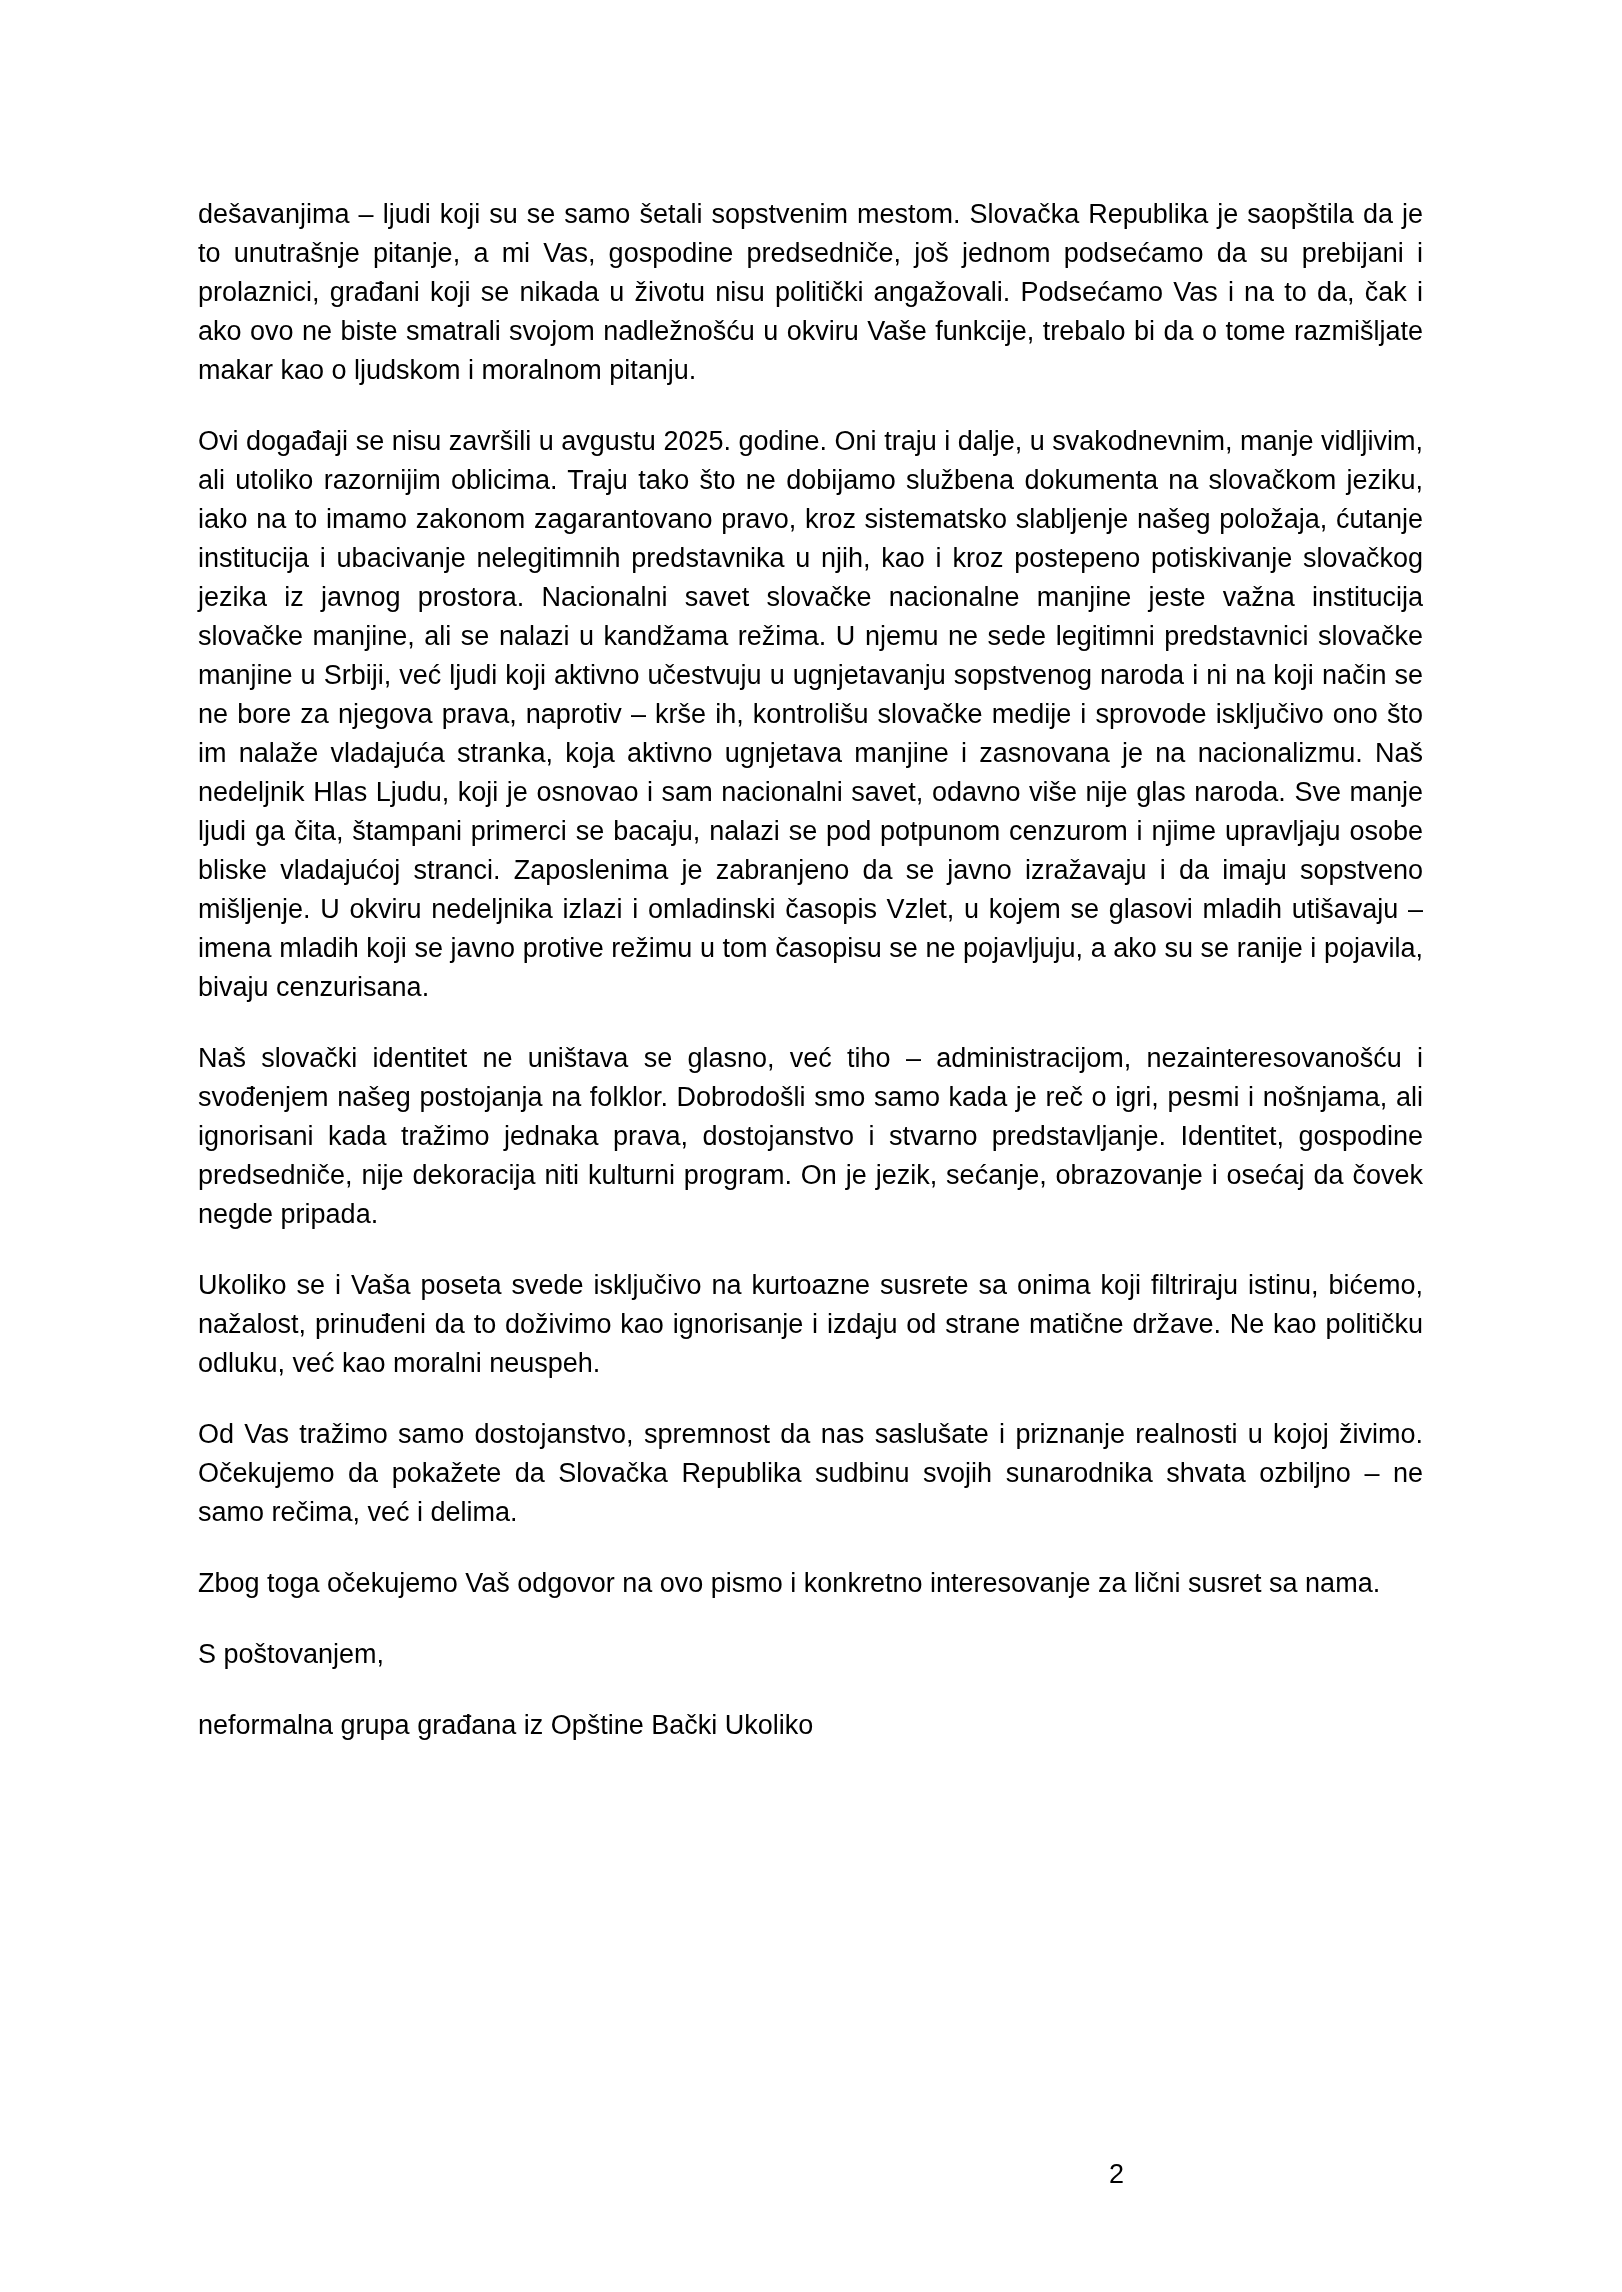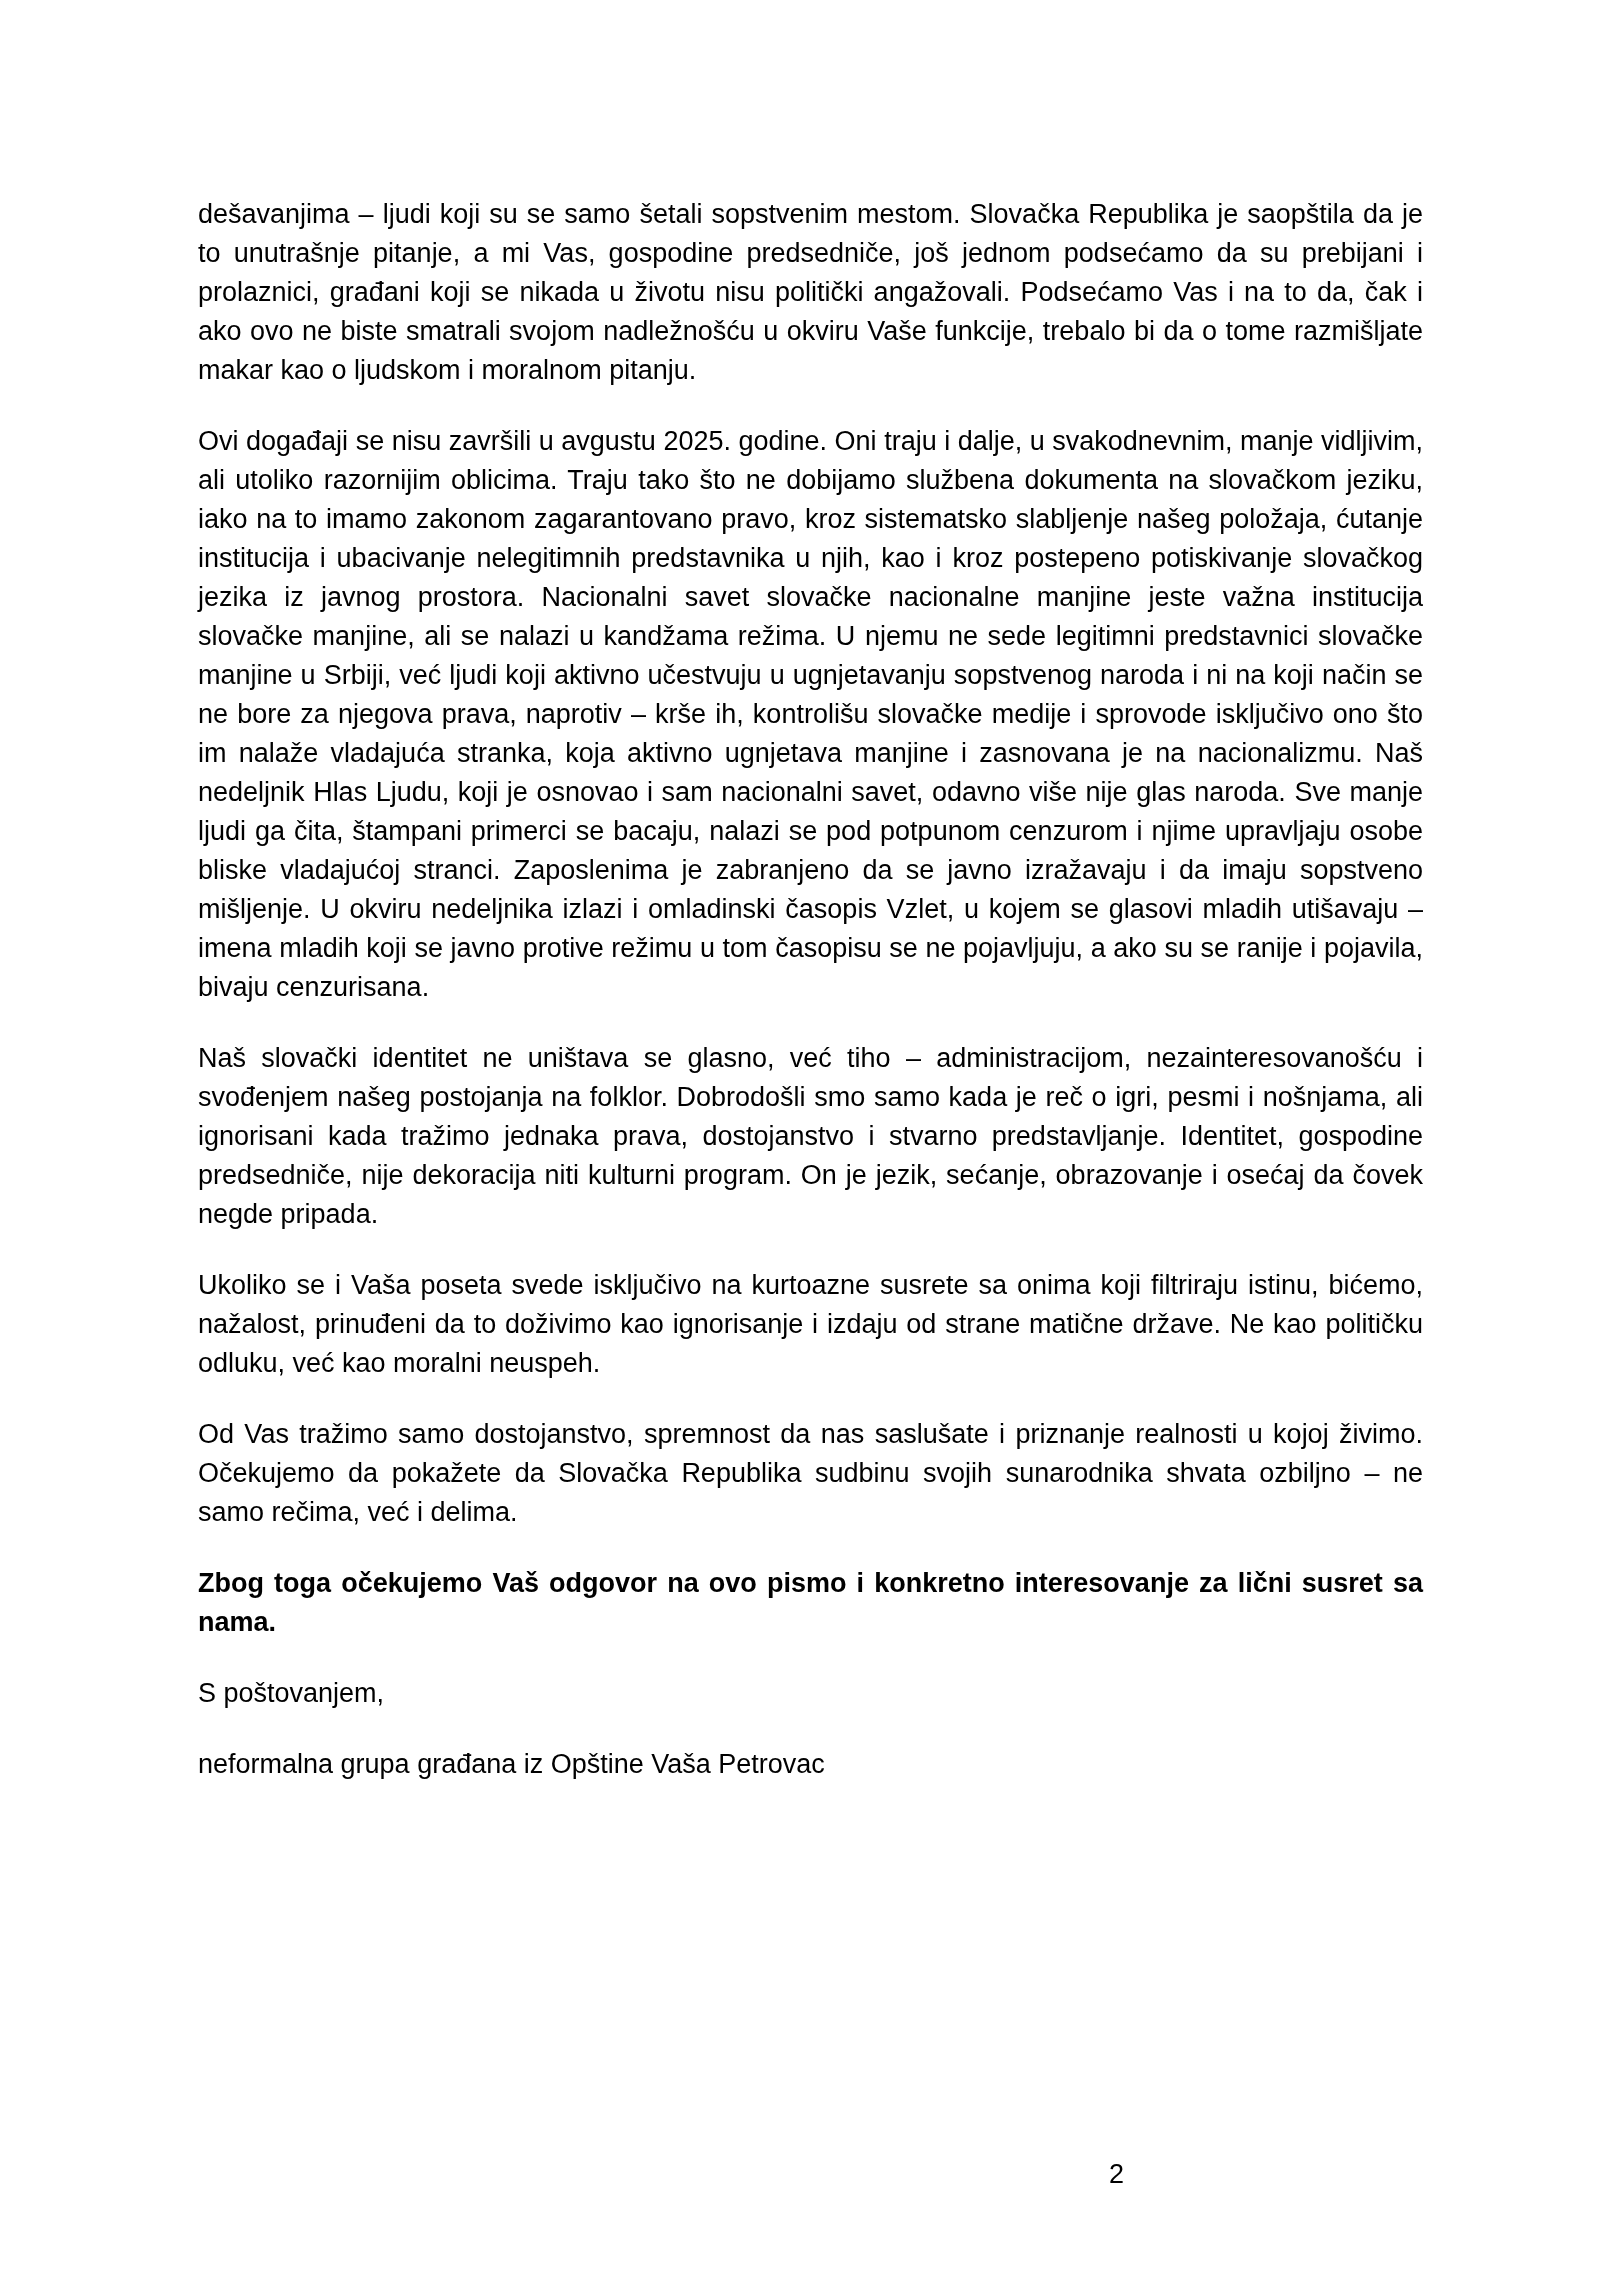--- a/index.html
+++ b/index.html
@@ -30,21 +30,21 @@
   }
   .para {
     margin: 0 0 32px 0;
     font-size: 27px;
     line-height: 39px;
     text-align: justify;
     text-align-last: left;
     hyphens: none;
   }
   .para.bold {
-    font-weight: bold;
+    font-weight: normal;
   }
   .para.plain {
     text-align: right;
   }
   .page-number {
     position: absolute;
     right: 199px;
     top: 2155px;
     font-size: 27px;
     line-height: 39px;
@@ -55,17 +55,17 @@
 
 <div class="page">
   <div class="content">
     <p class="para">dešavanjima – ljudi koji su se samo šetali sopstvenim mestom. Slovačka Republika je saopštila da je to unutrašnje pitanje, a mi Vas, gospodine predsedniče, još jednom podsećamo da su prebijani i prolaznici, građani koji se nikada u životu nisu politički angažovali. Podsećamo Vas i na to da, čak i ako ovo ne biste smatrali svojom nadležnošću u okviru Vaše funkcije, trebalo bi da o tome razmišljate makar kao o ljudskom i moralnom pitanju.</p>
     <p class="para">Ovi događaji se nisu završili u avgustu 2025. godine. Oni traju i dalje, u svakodnevnim, manje vidljivim, ali utoliko razornijim oblicima. Traju tako što ne dobijamo službena dokumenta na slovačkom jeziku, iako na to imamo zakonom zagarantovano pravo, kroz sistematsko slabljenje našeg položaja, ćutanje institucija i ubacivanje nelegitimnih predstavnika u njih, kao i kroz postepeno potiskivanje slovačkog jezika iz javnog prostora. Nacionalni savet slovačke nacionalne manjine jeste važna institucija slovačke manjine, ali se nalazi u kandžama režima. U njemu ne sede legitimni predstavnici slovačke manjine u Srbiji, već ljudi koji aktivno učestvuju u ugnjetavanju sopstvenog naroda i ni na koji način se ne bore za njegova prava, naprotiv – krše ih, kontrolišu slovačke medije i sprovode isključivo ono što im nalaže vladajuća stranka, koja aktivno ugnjetava manjine i zasnovana je na nacionalizmu. Naš nedeljnik Hlas Ljudu, koji je osnovao i sam nacionalni savet, odavno više nije glas naroda. Sve manje ljudi ga čita, štampani primerci se bacaju, nalazi se pod potpunom cenzurom i njime upravljaju osobe bliske vladajućoj stranci. Zaposlenima je zabranjeno da se javno izražavaju i da imaju sopstveno mišljenje. U okviru nedeljnika izlazi i omladinski časopis Vzlet, u kojem se glasovi mladih utišavaju – imena mladih koji se javno protive režimu u tom časopisu se ne pojavljuju, a ako su se ranije i pojavila, bivaju cenzurisana.</p>
     <p class="para">Naš slovački identitet ne uništava se glasno, već tiho – administracijom, nezainteresovanošću i svođenjem našeg postojanja na folklor. Dobrodošli smo samo kada je reč o igri, pesmi i nošnjama, ali ignorisani kada tražimo jednaka prava, dostojanstvo i stvarno predstavljanje. Identitet, gospodine predsedniče, nije dekoracija niti kulturni program. On je jezik, sećanje, obrazovanje i osećaj da čovek negde pripada.</p>
     <p class="para">Ukoliko se i Vaša poseta svede isključivo na kurtoazne susrete sa onima koji filtriraju istinu, bićemo, nažalost, prinuđeni da to doživimo kao ignorisanje i izdaju od strane matične države. Ne kao političku odluku, već kao moralni neuspeh.</p>
     <p class="para">Od Vas tražimo samo dostojanstvo, spremnost da nas saslušate i priznanje realnosti u kojoj živimo. Očekujemo da pokažete da Slovačka Republika sudbinu svojih sunarodnika shvata ozbiljno – ne samo rečima, već i delima.</p>
     <p class="para bold">Zbog toga očekujemo Vaš odgovor na ovo pismo i konkretno interesovanje za lični susret sa nama.</p>
     <p class="para plain">S poštovanjem,</p>
-    <p class="para plain">neformalna grupa građana iz Opštine Vaša Petrovac</p>
+    <p class="para plain">neformalna grupa građana iz Opštine Bački Ukoliko</p>
   </div>
   <div class="page-number">2</div>
 </div>
 
 
 </body></html>

